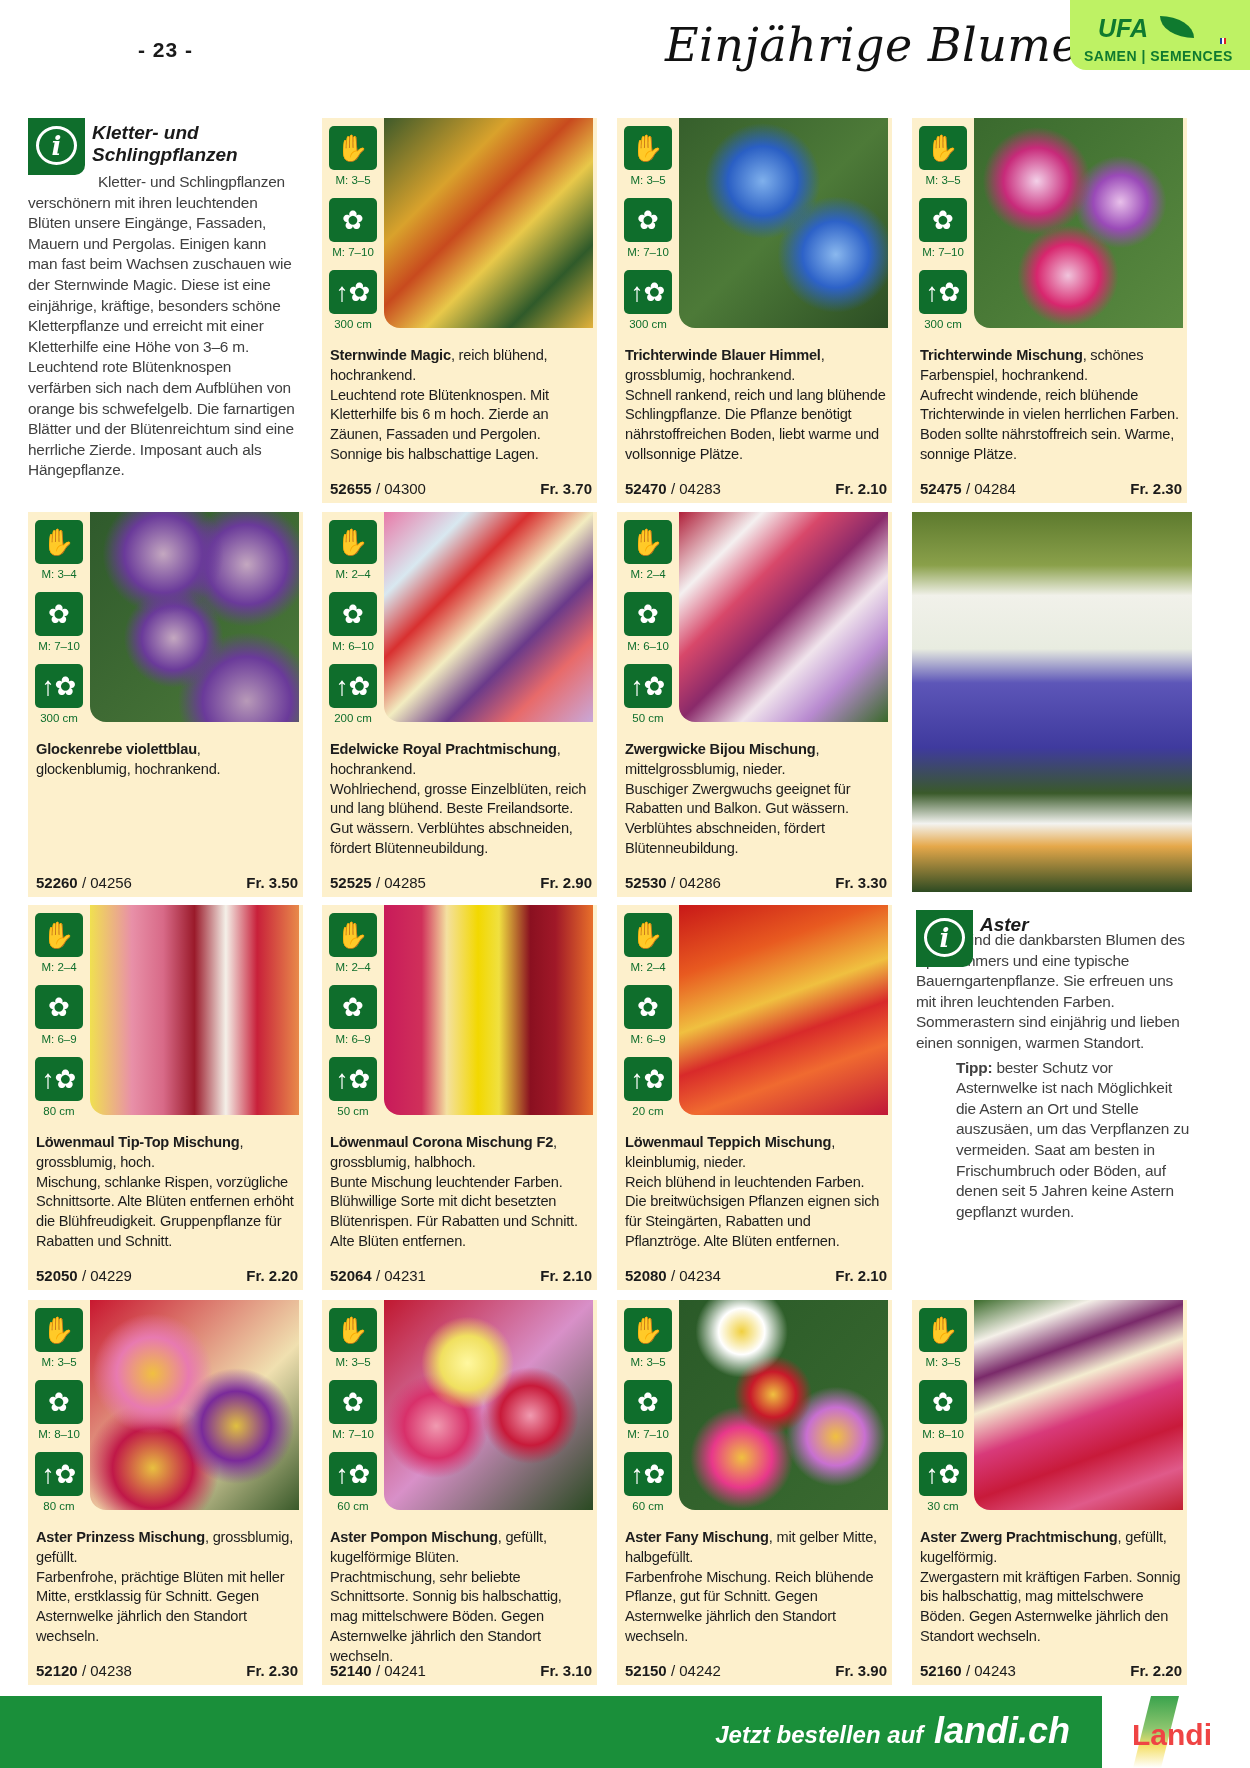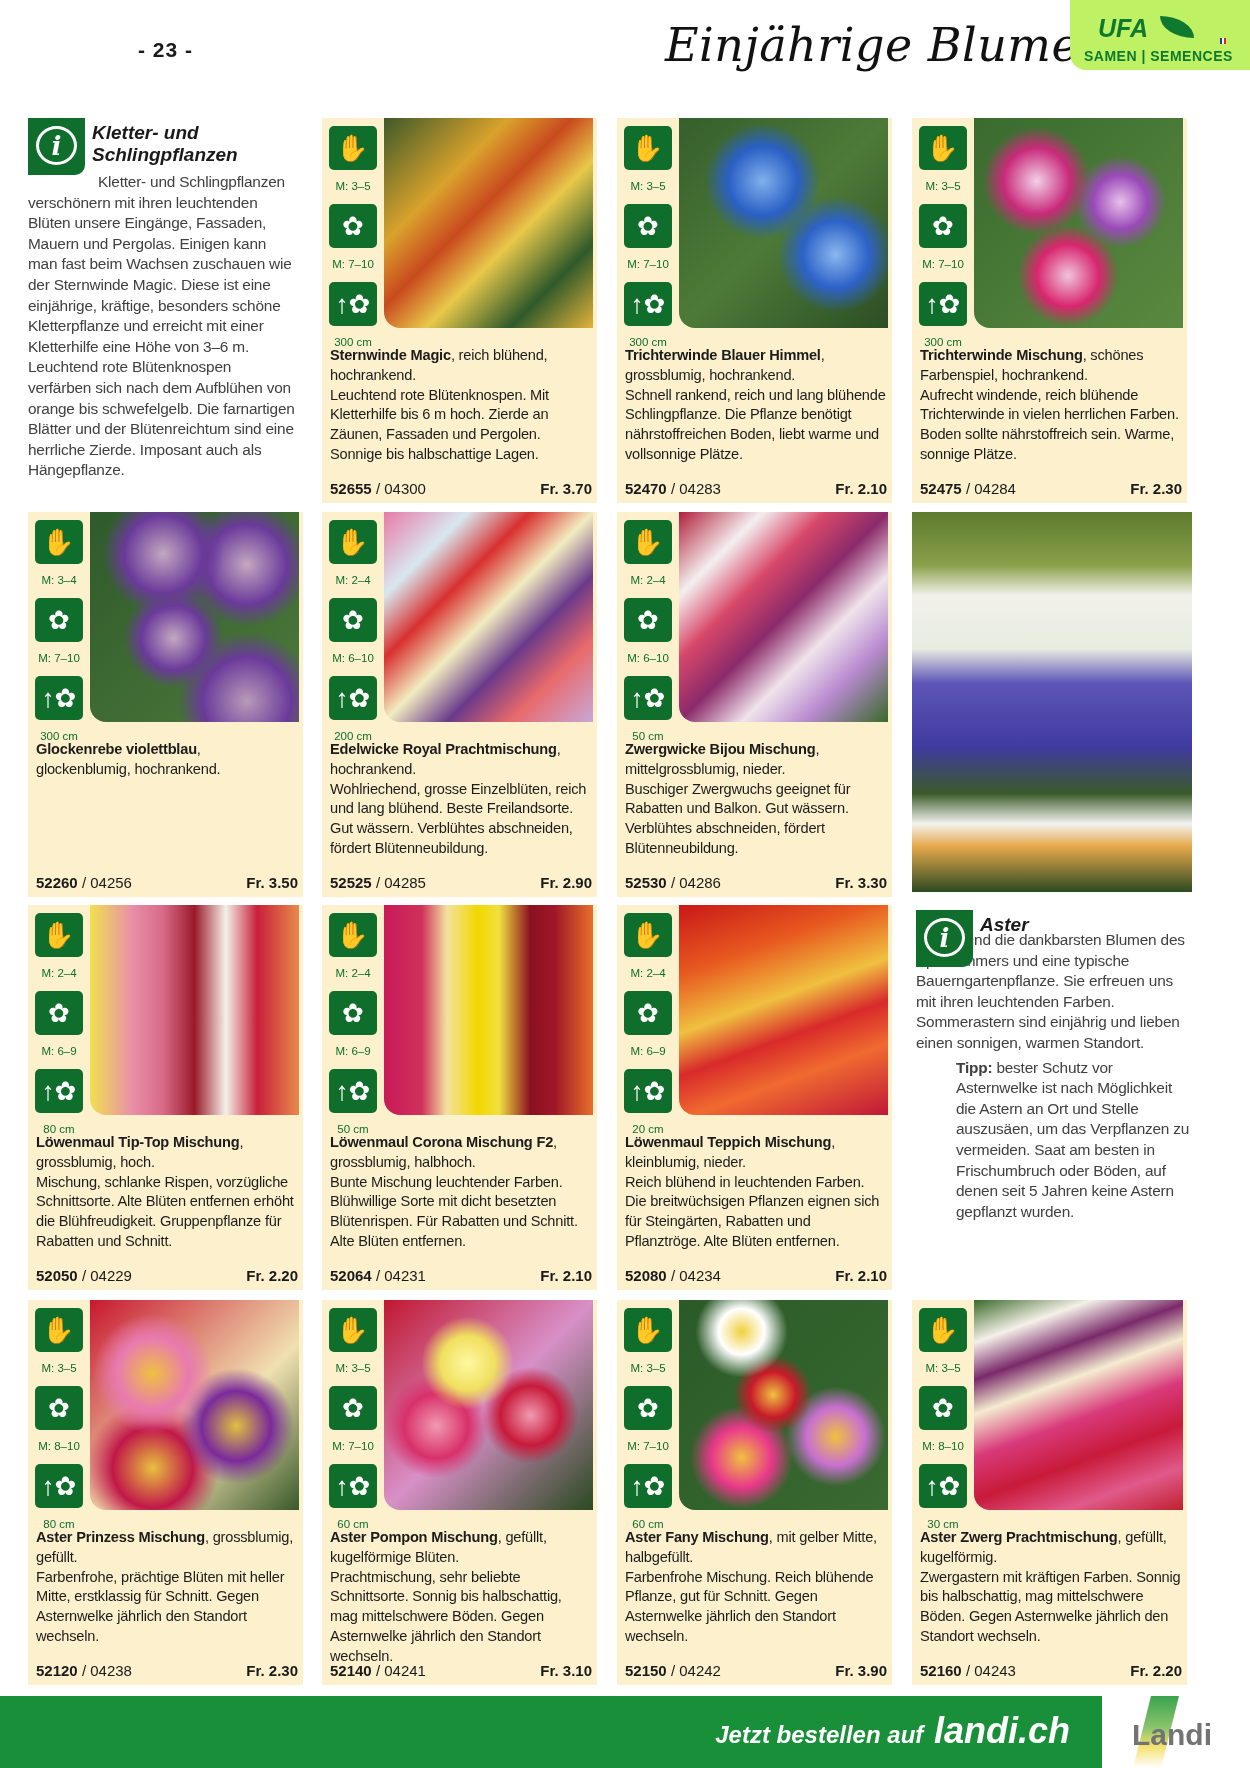--- a/index.html
+++ b/index.html
@@ -15,21 +15,21 @@
   .ufa-leaf { position: absolute; left: 90px; top: 16px; width: 34px; height: 22px; background: #0f7a2f;
               border-radius: 0 100% 0 100%; }
   .ufa-sub { position: absolute; left: 14px; top: 48px; font-size: 14px; font-weight: bold; color: #0f7a2f; letter-spacing: 0.5px; }
   .ufa-flag { position: absolute; left: 150px; top: 38px; width: 6px; height: 6px; background: linear-gradient(90deg,#1d3d9e 33%, #fff 33%, #fff 66%, #d22 66%); }
 
   .card { position: absolute; width: 275px; height: 385px; background: #fdf0cc; }
   .card .img { position: absolute; left: 62px; top: 0; width: 209px; height: 210px; border-bottom-left-radius: 16px; }
   .card .icons { position: absolute; left: 6px; top: 8px; width: 50px; }
   .ico-box { width: 48px; height: 44px; background: #0f6e2c; border-radius: 5px; margin: 0 auto;
              color: #fff; display: flex; align-items: center; justify-content: center; font-size: 26px; }
-  .ico-label { font-size: 11.5px; color: #0f6e2c; text-align: center; margin-top: 10px; margin-bottom: 10px; height: 14px; }
+  .ico-label { font-size: 11.5px; color: #0f6e2c; text-align: center; margin-top: 4px; margin-bottom: 10px; height: 14px; }
   .card .text { position: absolute; left: 8px; top: 228px; width: 262px; font-size: 14.6px; line-height: 19.8px; color: #1c1c1c; letter-spacing: -0.2px; }
   .card .text b { font-weight: bold; }
   .card .foot { position: absolute; left: 8px; bottom: 6px; width: 262px; font-size: 15px; display: flex; justify-content: space-between; }
   .card .foot .art { font-weight: bold; }
   .card .foot .price { font-weight: bold; }
 
   .info { position: absolute; width: 275px; }
   .info .badge { position: absolute; left: 0; top: 0; width: 57px; height: 57px; background: #0f6e2c; border-top-left-radius: 0; border-bottom-right-radius: 10px; }
   .info .badge .circle { position: absolute; left: 8px; top: 8px; width: 41px; height: 39px; border: 3px solid #fff; border-radius: 50%;
                          color: #fff; font-family: "DejaVu Serif", serif; font-weight: bold; font-style: italic; font-size: 26px;
@@ -38,21 +38,21 @@
   .info .body { font-size: 15.4px; line-height: 20.6px; color: #404040; letter-spacing: -0.2px; }
 
   .photo-tile { position: absolute; left: 912px; top: 512px; width: 280px; height: 380px;
                 background: linear-gradient(180deg, #5d7a2e 0%, #8aa04a 14%, #f1f1ea 22%, #e8ece0 36%, #5d56b8 45%, #3f3a9e 62%, #3a5a2a 74%, #f3f3f0 82%, #e5a84a 88%, #2d4a22 100%); }
 
   .footer { position: absolute; left: 0; top: 1696px; width: 1250px; height: 72px; background: #1a8f3a; }
   .footer .cta { position: absolute; right: 180px; top: 14px; color: #ffffff; font-style: italic; font-weight: bold; font-size: 24px; }
   .footer .cta .big { font-size: 36px; font-weight: bold; margin-left: 4px; }
   .landi { position: absolute; right: 0; top: 0; width: 148px; height: 72px; background: #ffffff; }
   .landi .bar { position: absolute; left: 40px; top: 0; width: 28px; height: 72px; background: linear-gradient(180deg,#3aa34d 0%, #8cc56e 45%, #f5e16e 70%, #fff 100%); transform: skewX(-14deg); }
-  .landi .txt { position: absolute; left: 30px; top: 22px; font-size: 30px; font-weight: bold; color: #737373; }
+  .landi .txt { position: absolute; left: 30px; top: 22px; font-size: 30px; font-weight: bold; color: #ef4444; }
 </style>
 </head>
 <body>
 
 <div class="header">
   <div class="page-num">- 23 -</div>
   <div class="page-title">Einjährige Blumen</div>
   <div class="ufa-logo">
     <span class="ufa-text">UFA</span>
     <span class="ufa-leaf"></span>

